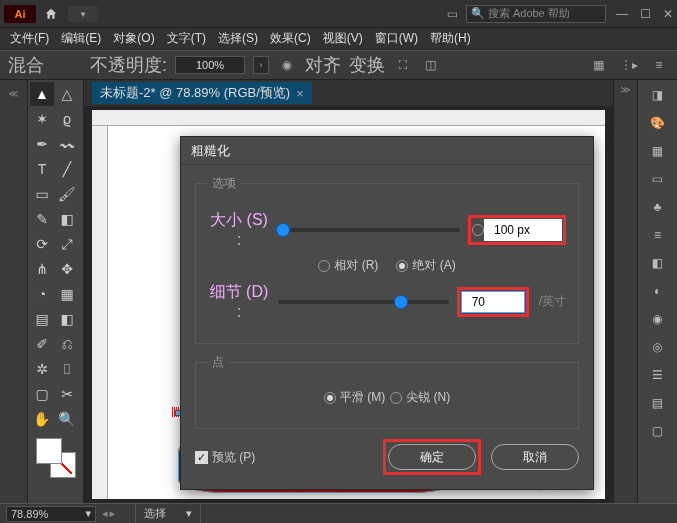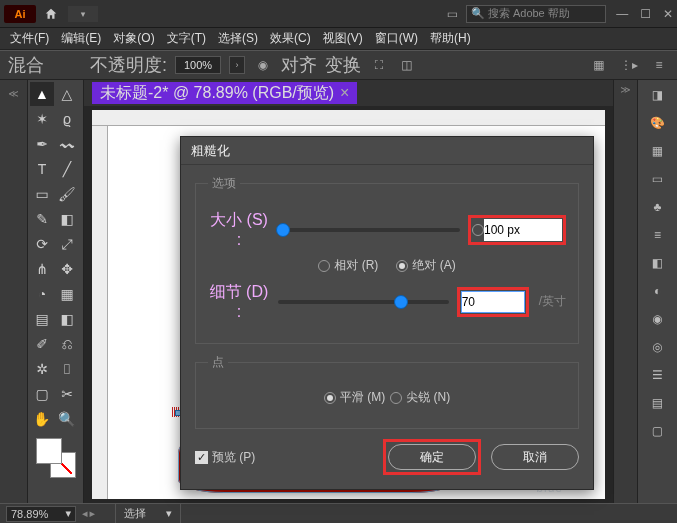--- a/index.html
+++ b/index.html
@@ -15,66 +15,66 @@
   .winbtns { display: flex; margin-left: 10px; gap: 12px; color: #aaa; }
   .winbtns span{cursor:default;}
 
   
   .menubar { height: 22px; background: #323232; display: flex; align-items: center; padding: 0 6px; gap: 4px; border-bottom:1px solid #222;}
   .menubar span { font-size: 12px; color: #ddd; padding: 0 4px; }
 
   
   .optbar { height: 30px; background: #3a3a3a; border-top: 1px solid #555; border-bottom: 1px solid #222; display: flex; align-items: center; padding: 0 8px; gap: 8px; color:#bbb;}
   .optbar .lbl{font-size:18px;}
-  .opacity { width: 46px; height: 18px; background: #262626; border: 1px solid #555; color:#ddd; display:flex; align-items:center; justify-content:center; font-size:11px;}
+  .opacity { width: 70px; height: 18px; background: #262626; border: 1px solid #555; color:#ddd; display:flex; align-items:center; justify-content:center; font-size:11px;}
   .arrowbtn{width:16px;height:18px;background:#2a2a2a;border:1px solid #555;display:flex;align-items:center;justify-content:center;color:#aaa;font-size:9px;}
   .icobtn{width:20px;height:20px;display:flex;align-items:center;justify-content:center;color:#aaa;}
   .optbar .rightgroup{margin-left:auto;display:flex;gap:10px;align-items:center;}
 
   
   .main { display: flex; height: calc(523px - 28px - 22px - 30px - 20px); }
 
   .ltools { width: 28px; background: #3a3a3a; border-right: 1px solid #222; padding-top:4px;}
   .tools { width: 56px; background: #434343; border-right: 1px solid #222; display: flex; flex-wrap: wrap; align-content: flex-start; padding: 2px; gap:1px;}
   .tool { width: 24px; height: 24px; display: flex; align-items: center; justify-content: center; color: #ccc; font-size: 14px; }
   .tool.sel { background:#2a2a2a; color:#fff;}
   .colorsw { width: 40px; height: 40px; margin: 6px auto; position: relative; }
   .cs-f{position:absolute;width:26px;height:26px;top:0;left:0;background:#fff;border:1px solid #888;}
   .cs-b{position:absolute;width:26px;height:26px;bottom:0;right:0;background:#fff;border:1px solid #888;}
   .cs-b::after{content:"";position:absolute;inset:3px;background:linear-gradient(45deg,transparent 45%,red 45%,red 55%,transparent 55%);}
 
   .docarea { flex: 1; background: #262626; position: relative; display:flex; flex-direction:column;}
   .tabrow{height:26px;background:#323232;display:flex;align-items:center;padding:0 8px;}
-  .doctab{background:#6d28d9;height:22px;display:flex;align-items:center;padding:0 8px;gap:6px;color:#ddd;font-size:16px;}
+  .doctab{background:#0c4a6e;height:22px;display:flex;align-items:center;padding:0 8px;gap:6px;color:#ddd;font-size:13px;}
   .doctab .x{color:#aaa;}
   .canvas{flex:1;background:#fff;margin:4px 8px;position:relative;overflow:hidden;}
   .rulerh{height:16px;background:#eee;border-bottom:1px solid #aaa;}
   .rulerv{position:absolute;left:0;top:16px;bottom:0;width:16px;background:#eee;border-right:1px solid #aaa;}
   .redblob{position:absolute;bottom:6px;left:44%;transform:translateX(-50%);width:280px;height:80px;border-radius:60% 60% 20% 20%;background:radial-gradient(ellipse at 50% 20%, #ff3000 0%, #c20d00 70%);box-shadow:0 0 0 1px #7db7e6 inset;filter:blur(0.3px);}
   .redblob::before{content:"";position:absolute;inset:-6px -6px auto -6px;height:10px;background:repeating-linear-gradient(90deg,#c22 0 1px,transparent 1px 2px);}
   .sel-handle{position:absolute;width:6px;height:6px;background:#7db7e6;border:1px solid #1a6fb0;}
 
   .rtools-collapse{width:24px;background:#3a3a3a;border-left:1px solid #222;}
   .rpanel{width:40px;background:#434343;border-left:1px solid #222;display:flex;flex-direction:column;align-items:center;padding-top:8px;gap:14px;color:#bbb;}
 
   .status { height: 20px; background: #3a3a3a; border-top: 1px solid #555; display: flex; align-items: center; padding: 0 6px; color:#ccc; font-size:11px;}
-  .zoom{width:70px;height:16px;background:#262626;border:1px solid #555;display:flex;align-items:center;padding:0 4px;justify-content:space-between;}
+  .zoom{width:90px;height:16px;background:#262626;border:1px solid #555;display:flex;align-items:center;padding:0 4px;justify-content:space-between;}
   .status-tool{margin-left:20px;border:1px solid #555;height:24px;padding:16px 8px;display:flex;align-items:center;}
 
   
   .dialog{position:absolute;left:180px;top:136px;width:414px;background:#4a4a4a;border:1px solid #2a2a2a;box-shadow:0 4px 14px rgba(0,0,0,0.5);}
   .dlg-title{height:28px;background:#4a4a4a;display:flex;align-items:center;padding:0 10px;color:#eee;font-size:13px;border-bottom:1px solid #3a3a3a;}
   .dlg-body{padding:10px 14px 14px;color:#bbb;}
   fieldset{border:1px solid #5a5a5a;padding:10px 12px 14px;margin-bottom:10px;}
   legend{color:#999;font-size:12px;padding:0 4px;}
   .row{display:flex;align-items:center;gap:8px;margin:8px 0;}
   .row .rl{width:62px;color:#f0abfc;font-size:16px;text-align:center;}
   .slider{flex:1;height:4px;background:#333;position:relative;border-radius:2px;}
   .knob{position:absolute;top:-5px;width:14px;height:14px;border-radius:50%;background:#1a8cff;border:1px solid #0a5fb0;}
-  .valbox{width:78px;height:22px;background:#fff;color:#000;font-size:12px;display:flex;align-items:center;padding:0 0;}
+  .valbox{width:78px;height:22px;background:#fff;color:#000;font-size:12px;display:flex;align-items:center;padding:0 10px;}
   .hl{border:3px solid #e53030;padding:1px;display:flex;align-items:center;}
   .hl .valbox{border:none;}
   .radio{display:flex;align-items:center;gap:4px;color:#ccc;}
   .rdot{width:12px;height:12px;border-radius:50%;border:1px solid #999;display:inline-flex;align-items:center;justify-content:center;}
   .rdot.on::after{content:"";width:6px;height:6px;border-radius:50%;background:#ddd;}
   .chk{width:13px;height:13px;background:#ddd;display:inline-flex;align-items:center;justify-content:center;color:#222;font-size:11px;}
   .dlg-foot{display:flex;align-items:center;gap:10px;margin-top:8px;}
   .dlg-foot .spacer{flex:1;}
   .btn{width:88px;height:26px;border:1px solid #aaa;border-radius:13px;display:flex;align-items:center;justify-content:center;color:#eee;background:#4a4a4a;}
   .unit{color:#888;font-size:12px;margin-left:2px;}

